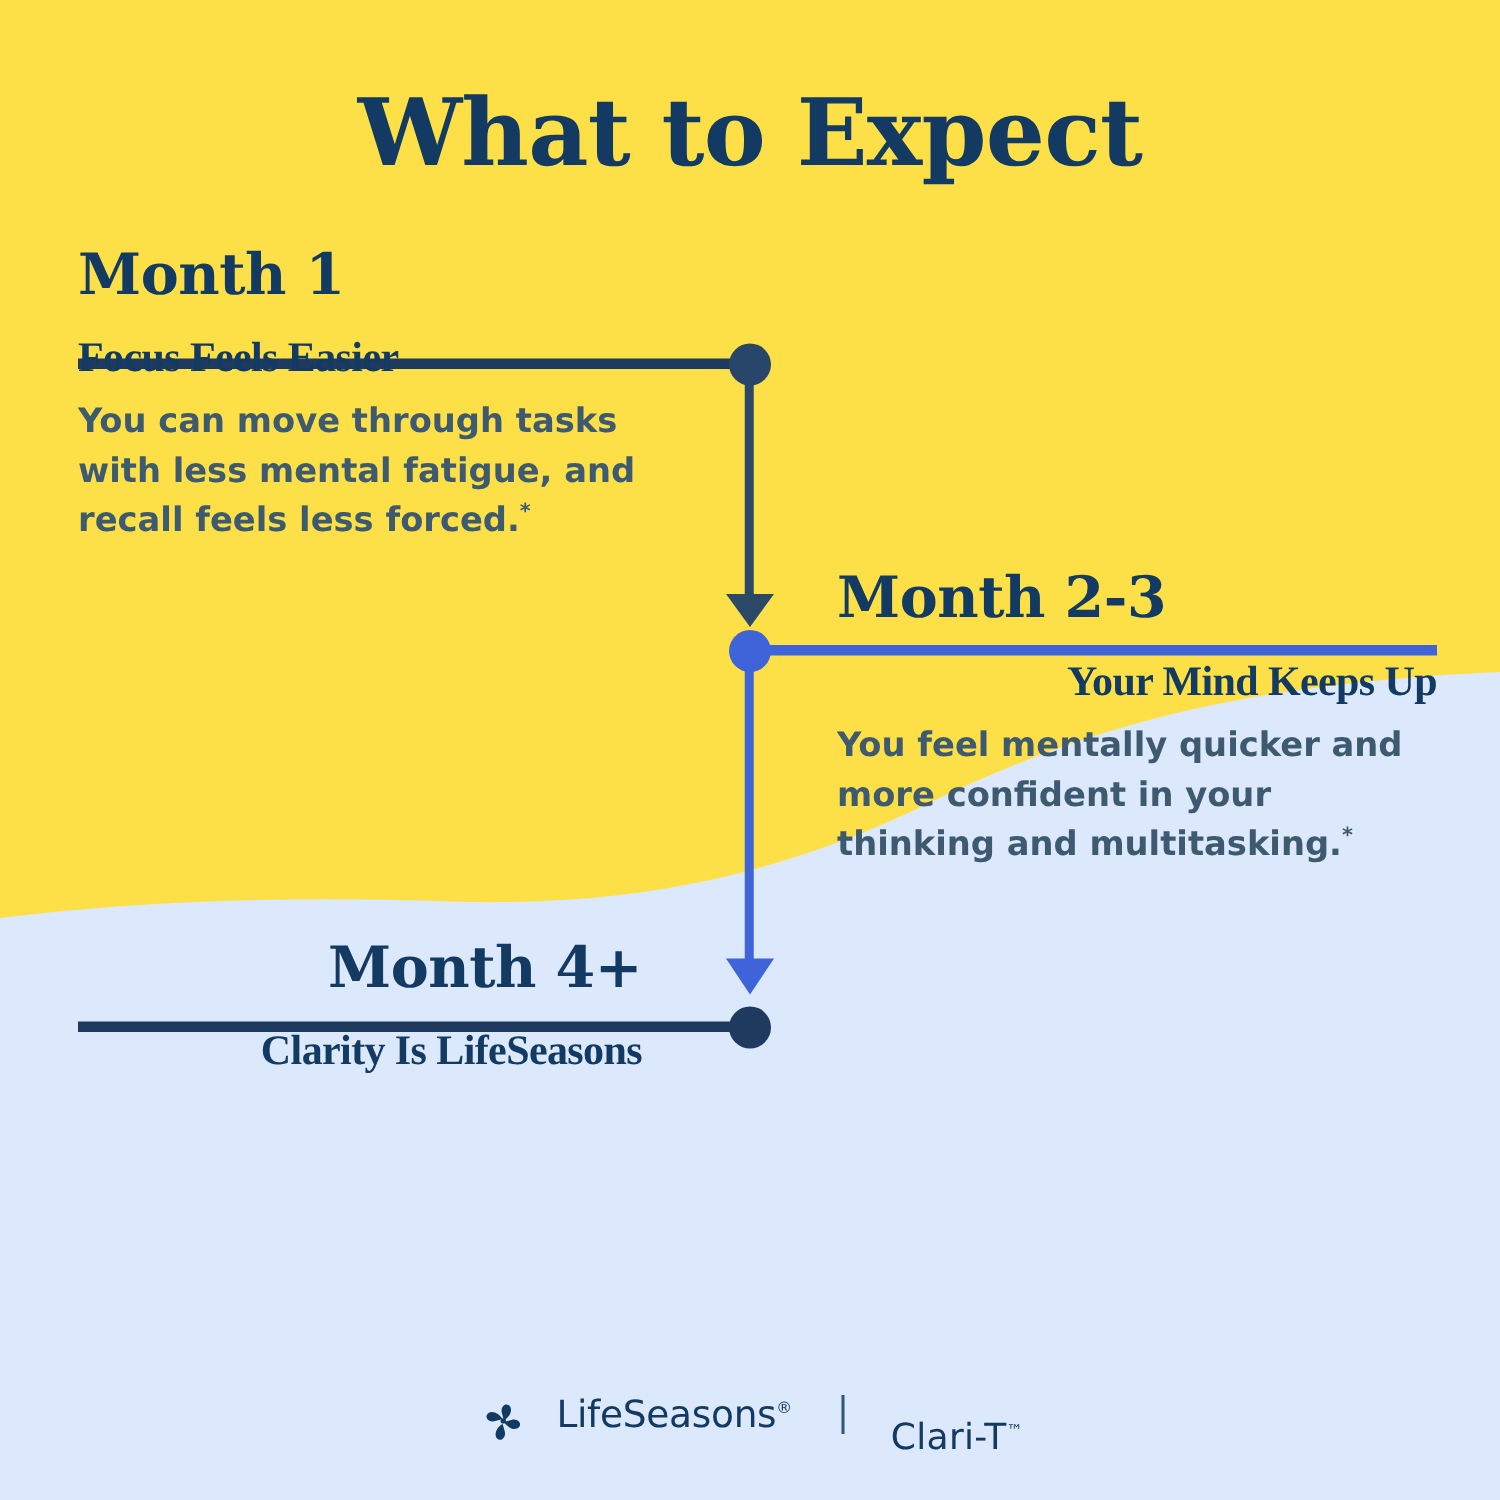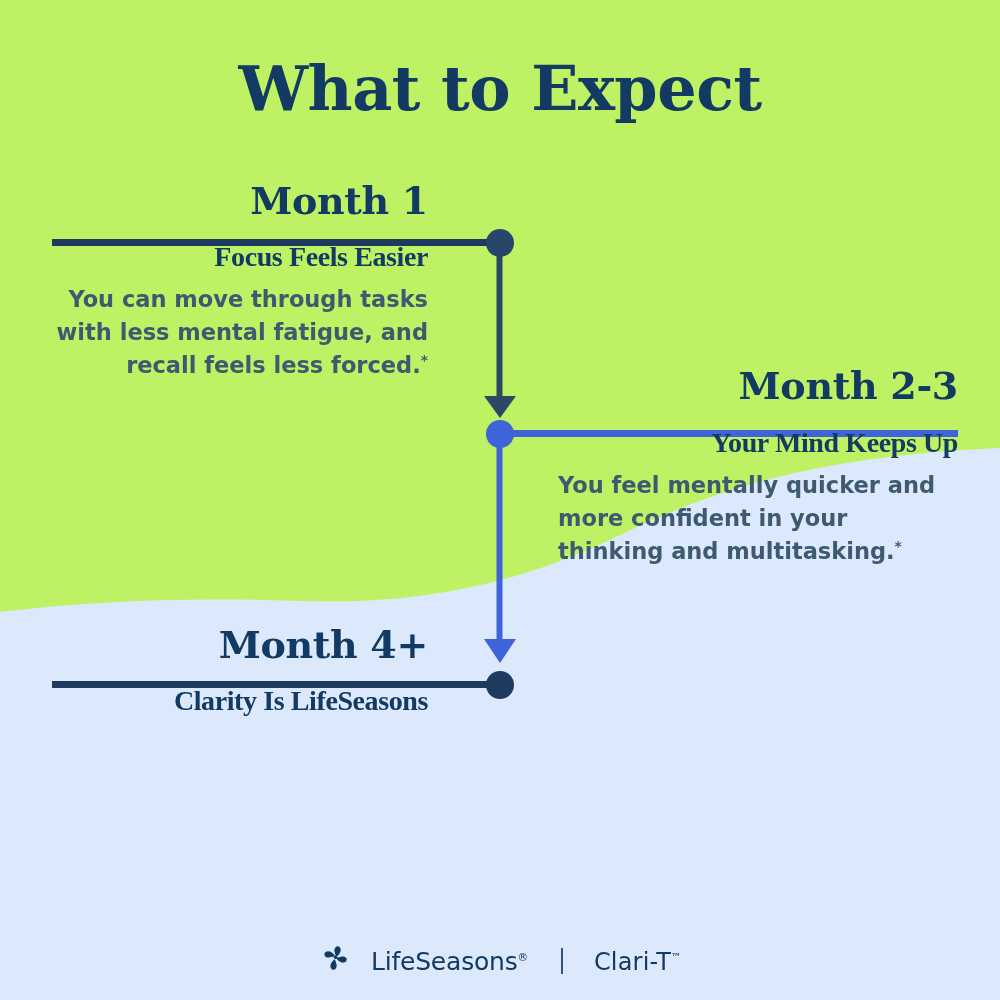--- a/index.html
+++ b/index.html
@@ -11,21 +11,21 @@
     height: 1000px;
     background: #ffffff;
     font-family: "Liberation Sans", sans-serif;
     overflow: hidden;
   }
 
   #infographic {
     position: relative;
     width: 1000px;
     height: 1000px;
-    background: #bef264;
+    background: #fde047;
     overflow: hidden;
   }
 
   
   .wave-bg {
     position: absolute;
     left: 0;
     top: 0;
     width: 1000px;
     height: 1000px;
@@ -83,35 +83,35 @@
 
   .stage-body sup {
     font-size: 0.62em;
     vertical-align: super;
     line-height: 0;
   }
 
   
   #stage-1 {
     left: 52px;
-    top: 182px;
+    top: 164px;
     width: 376px;
-    text-align: right;
+    text-align: left;
   }
   #stage-1 .stage-month { margin: 0 0 6px 0; }
   #stage-1 .stage-heading { margin: 22px 0 10px 0; }
 
   
   #stage-2 {
     left: 558px;
     top: 367px;
     width: 400px;
     text-align: left;
   }
-  #stage-2 .stage-month { margin: 0 0 6px 0; text-align: right; }
+  #stage-2 .stage-month { margin: 12px 0 6px 0; }
   #stage-2 .stage-heading { margin: 23px 0 10px 0; text-align: right; }
 
   
   #stage-3 {
     left: 52px;
     top: 626px;
     width: 376px;
     text-align: right;
   }
   #stage-3 .stage-month { margin: 0 0 6px 0; }
@@ -128,21 +128,21 @@
   }
 
   
   .footer {
     position: absolute;
     left: 0;
     top: 930px;
     width: 1000px;
     height: 44px;
     display: flex;
-    align-items: flex-end;
+    align-items: flex-start;
     justify-content: center;
     gap: 16px;
     z-index: 6;
   }
   .footer-logo-mark {
     display: block;
     margin-right: 3px;
   }
   .footer-brand {
     font-family: "DejaVu Sans", sans-serif;

